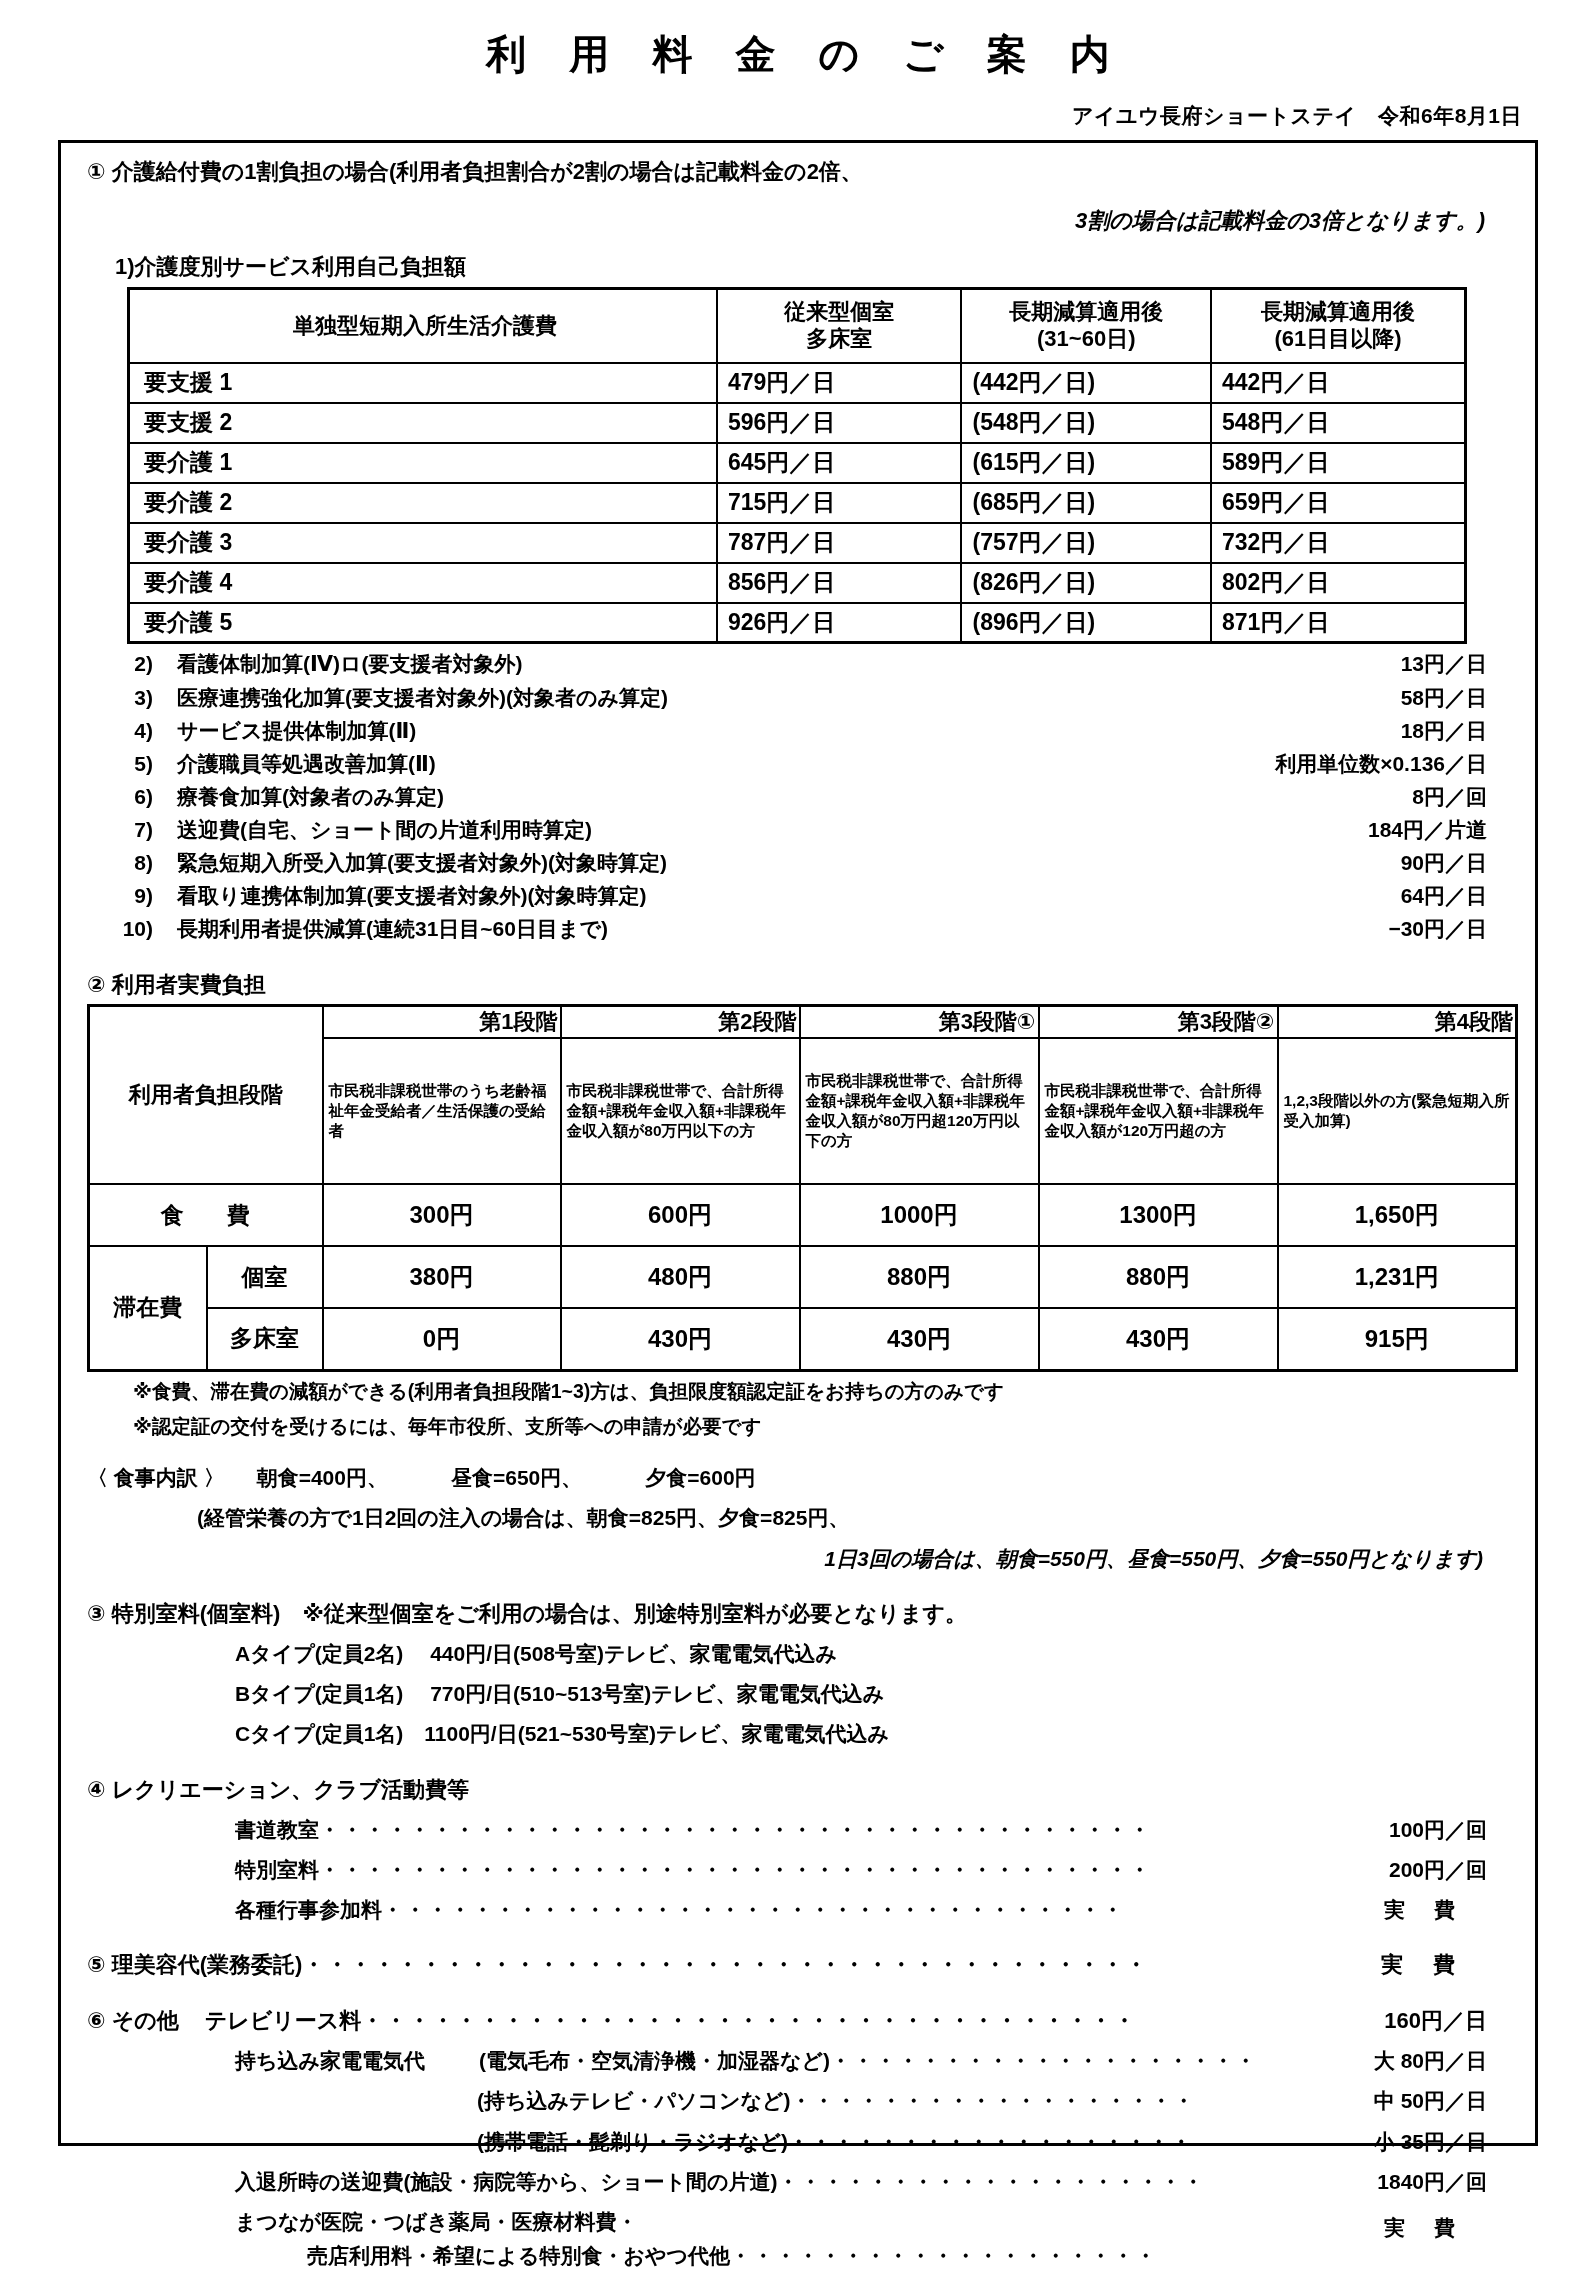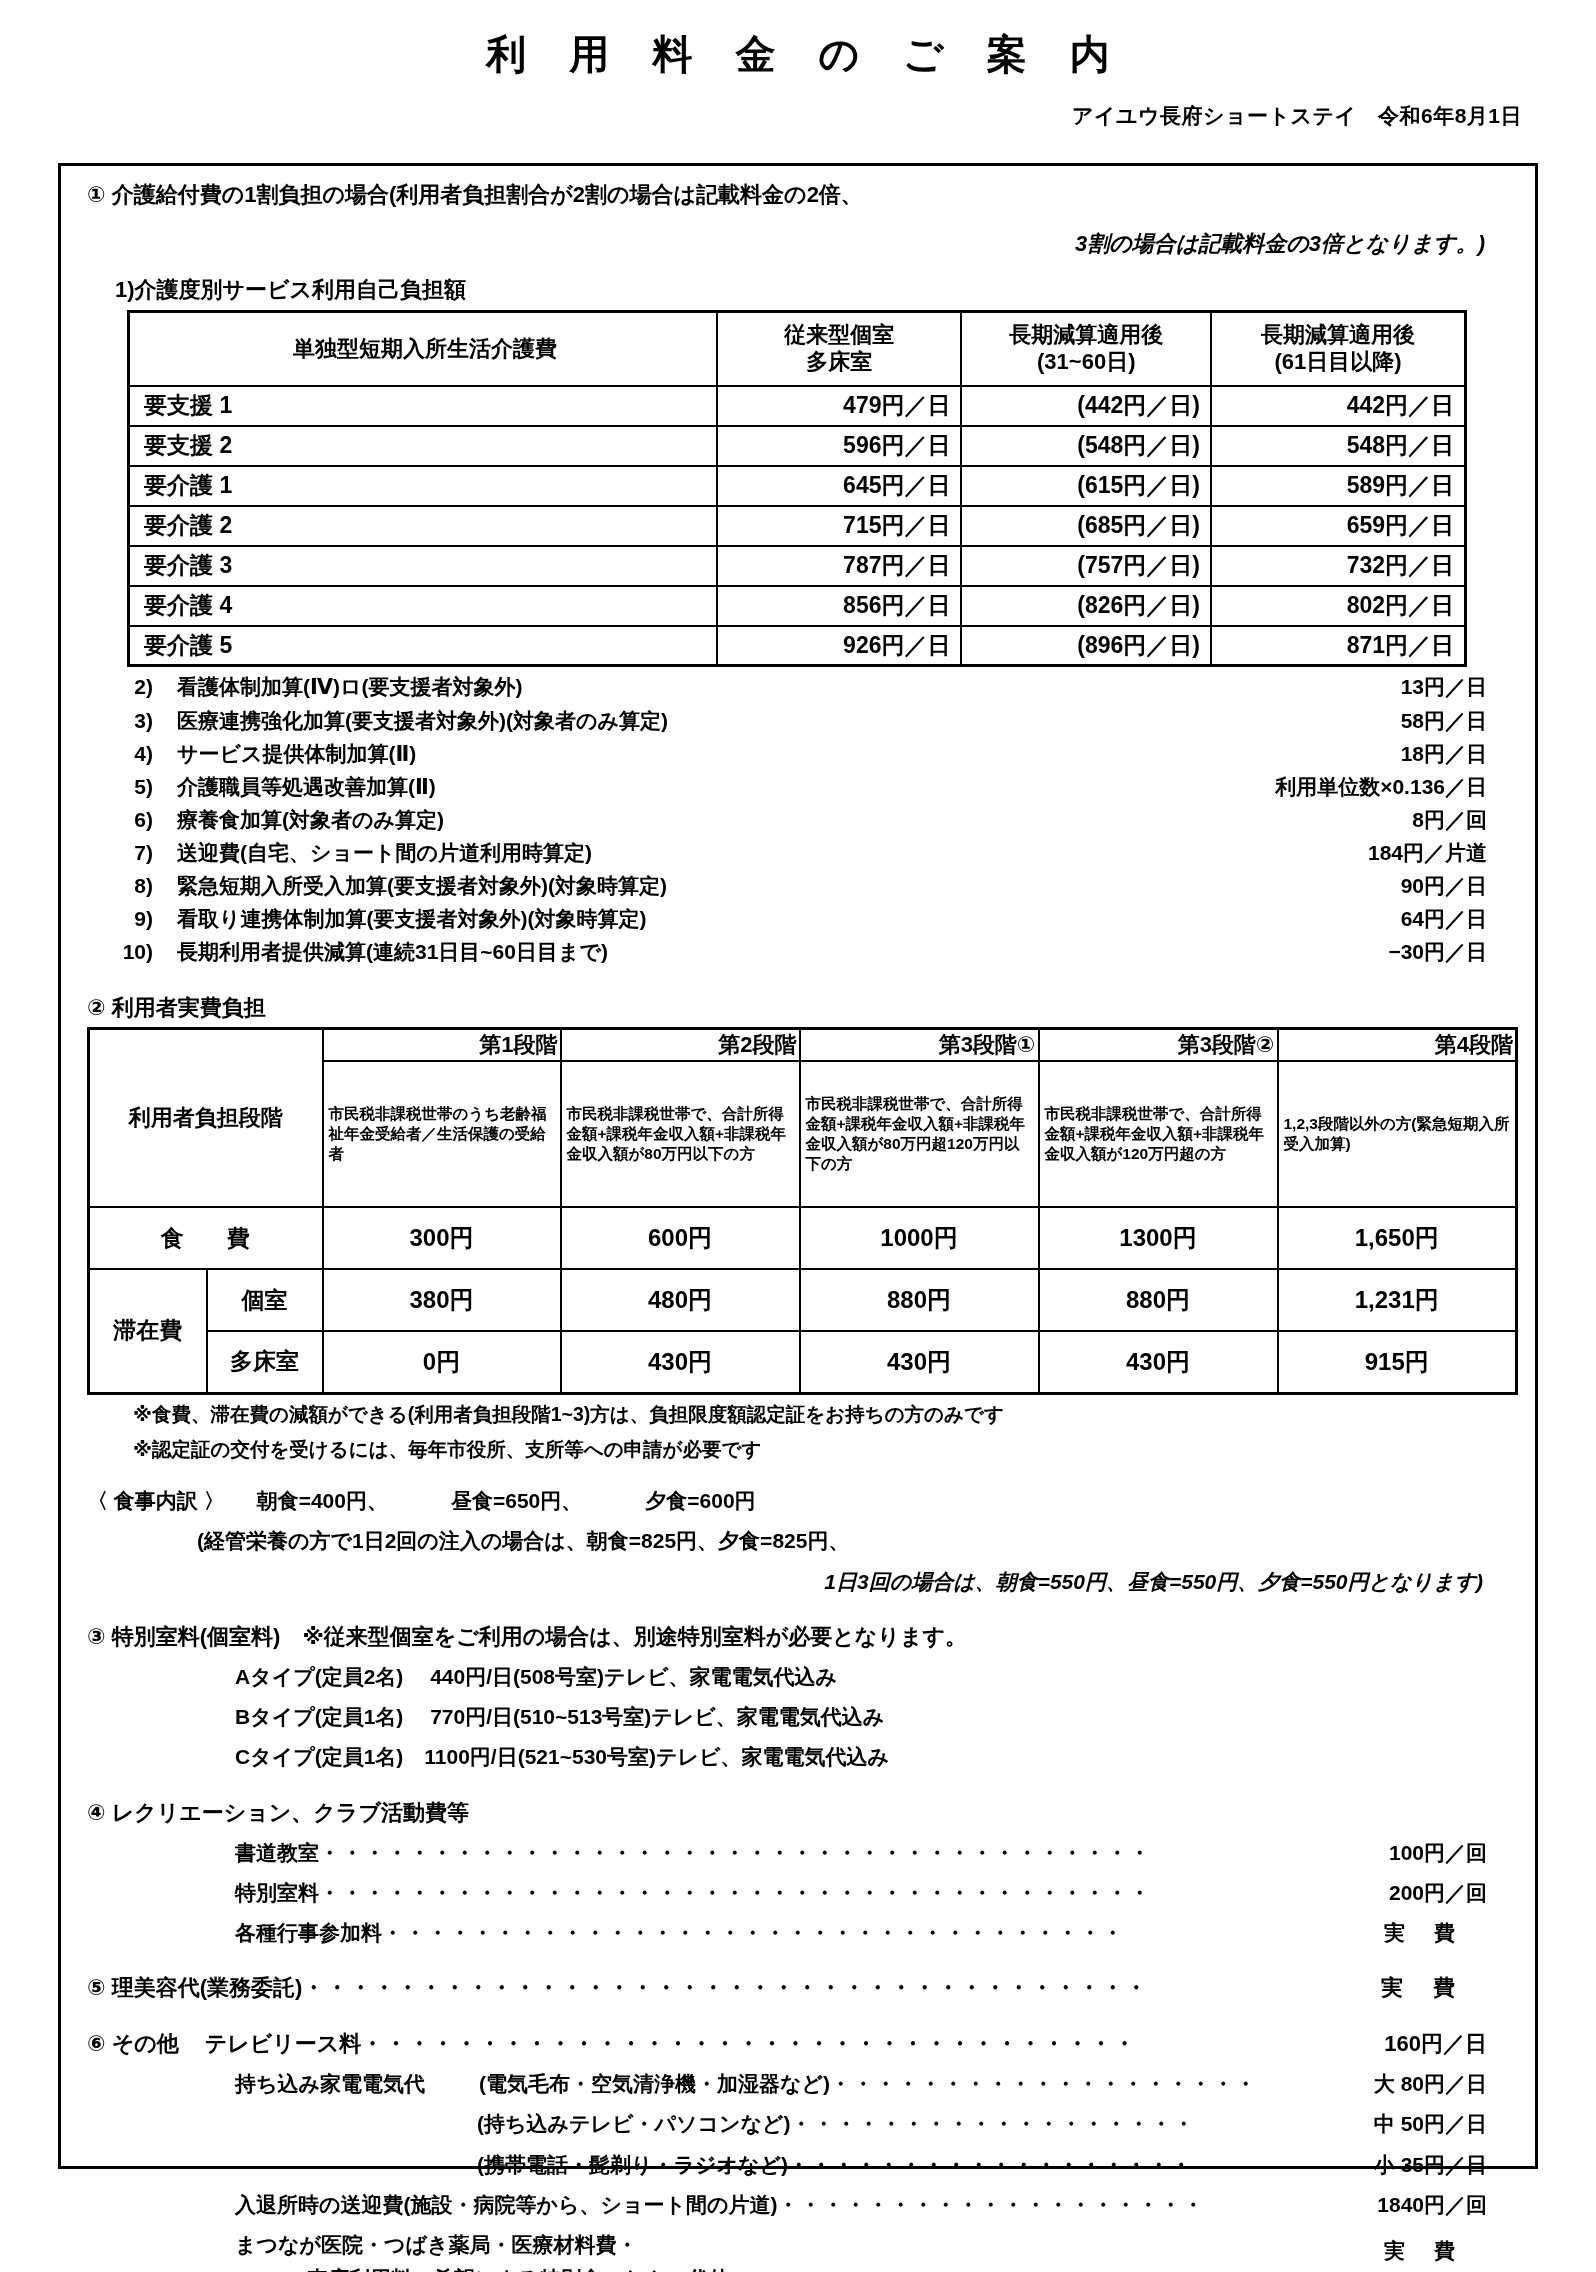--- a/index.html
+++ b/index.html
@@ -31,21 +31,21 @@
     font-weight: bold;
     padding-right: 74px;
     padding-top: 24px;
     letter-spacing: 0.5px;
   }
 
   
   .frame {
     position: absolute;
     left: 58px;
-    top: 163px;
+    top: 140px;
     width: 1480px;
     height: 2006px;
     border: 3px solid #000;
     padding: 14px 26px 0 26px;
   }
 
   
   .ln { font-size: 21px; font-weight: bold; line-height: 1.34; white-space: nowrap; }
   .ln-right { text-align: right; font-style: italic; }
   .sec-head { font-size: 22px; font-weight: bold; }
@@ -68,21 +68,21 @@
     border: 3px solid #000;
   }
   table.t1 td, table.t1 th {
     border: 2px solid #000;
     font-size: 23px;
     padding: 2px 10px;
     font-weight: bold;
   }
   table.t1 .hcell { text-align: center; line-height: 1.22; font-size: 22px; }
   table.t1 .namecell { text-align: left; padding-left: 14px; }
-  table.t1 .valcell { text-align: right; }
+  table.t1 .valcell { text-align: left; }
   table.t1 .hdrow td { height: 74px; vertical-align: middle; }
   table.t1 .drow td { height: 40px; vertical-align: middle; }
 
   table.t2 {
     width: 1428px;
     margin-left: 0px;
     margin-top: 5px;
     border: 3px solid #000;
     table-layout: fixed;
   }

